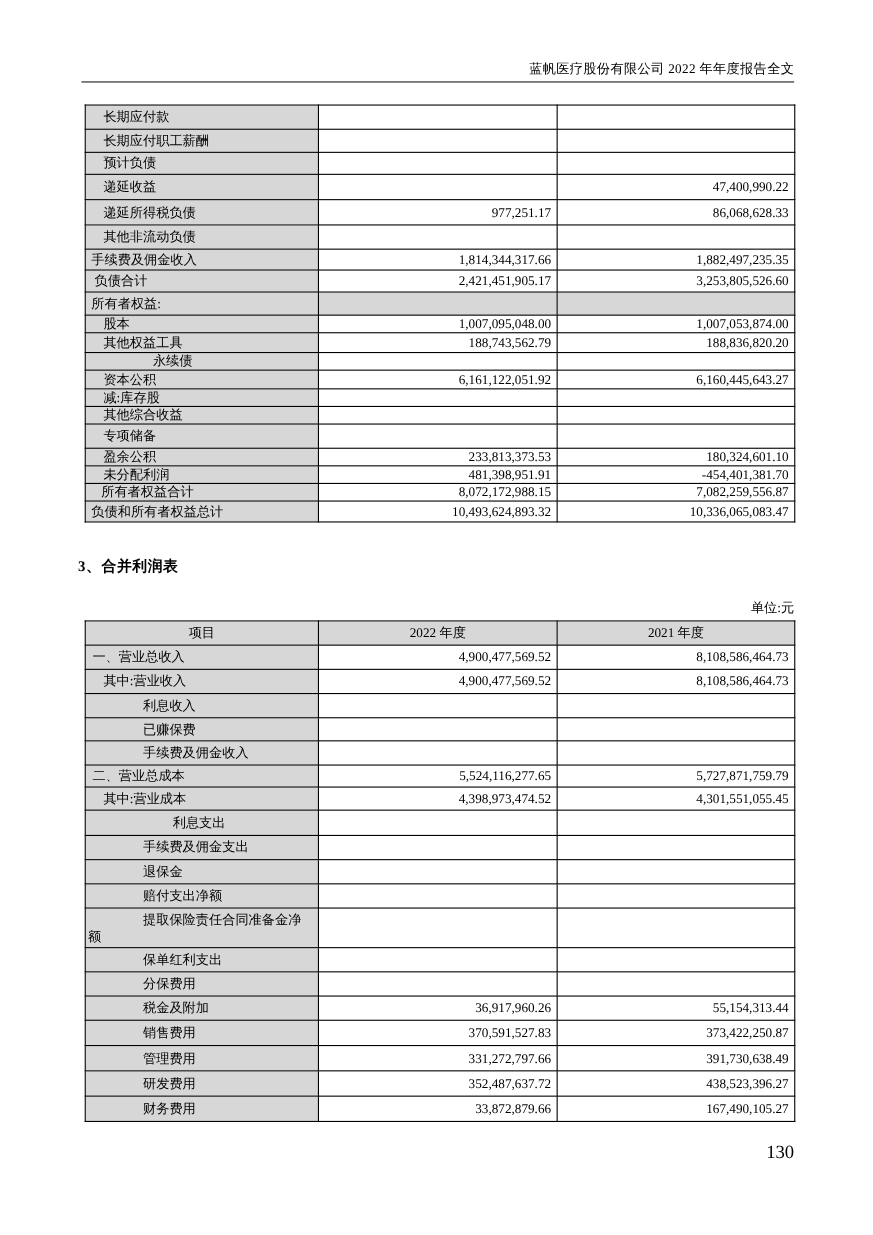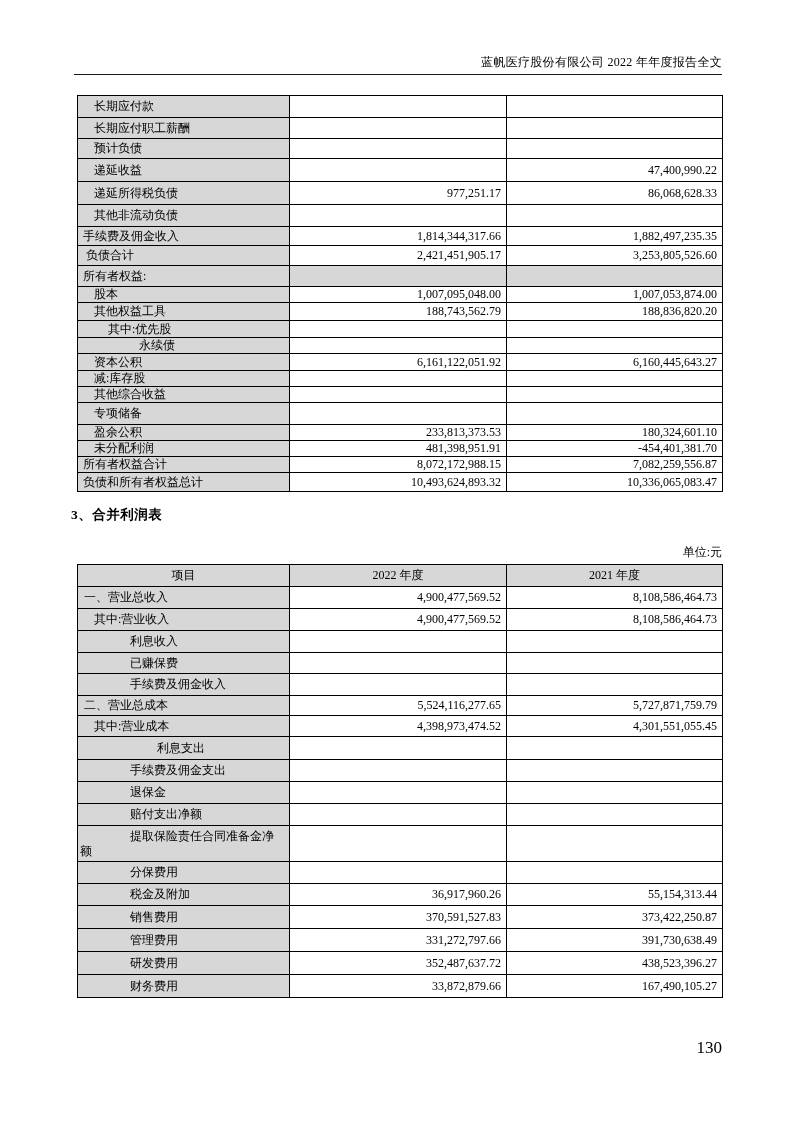--- a/index.html
+++ b/index.html
@@ -91,25 +91,20 @@
         <tr style="height: 16px;">
           <td class="lbl"><span style="margin-left: 14px;">股本</span></td>
           <td class="val">1,007,095,048.00</td>
           <td class="val">1,007,053,874.00</td>
         </tr>
         <tr style="height: 18px;">
           <td class="lbl"><span style="margin-left: 14px;">其他权益工具</span></td>
           <td class="val">188,743,562.79</td>
           <td class="val">188,836,820.20</td>
         </tr>
-        <tr style="height: 17px;">
-          <td class="lbl"><span style="margin-left: 28px;">其中:优先股</span></td>
-          <td class="val"></td>
-          <td class="val"></td>
-        </tr>
         <tr style="height: 14px;">
           <td class="lbl"><span style="margin-left: 59px;">永续债</span></td>
           <td class="val"></td>
           <td class="val"></td>
         </tr>
         <tr style="height: 17px;">
           <td class="lbl"><span style="margin-left: 14px;">资本公积</span></td>
           <td class="val">6,161,122,051.92</td>
           <td class="val">6,160,445,643.27</td>
         </tr>
@@ -132,21 +127,21 @@
           <td class="lbl"><span style="margin-left: 14px;">盈余公积</span></td>
           <td class="val">233,813,373.53</td>
           <td class="val">180,324,601.10</td>
         </tr>
         <tr style="height: 16px;">
           <td class="lbl"><span style="margin-left: 14px;">未分配利润</span></td>
           <td class="val">481,398,951.91</td>
           <td class="val">-454,401,381.70</td>
         </tr>
         <tr style="height: 16px;">
-          <td class="lbl"><span style="margin-left: 3px;">所有者权益合计</span></td>
+          <td class="lbl"><span style="margin-left: 12px;">所有者权益合计</span></td>
           <td class="val">8,072,172,988.15</td>
           <td class="val">7,082,259,556.87</td>
         </tr>
         <tr style="height: 19px;">
           <td class="lbl"><span style="margin-left: 3px;">负债和所有者权益总计</span></td>
           <td class="val">10,493,624,893.32</td>
           <td class="val">10,336,065,083.47</td>
         </tr>
       </tbody>
   </table>
@@ -223,20 +218,25 @@
           <td class="lbl"><span style="margin-left: 50px; margin-top: 14px;">赔付支出净额</span></td>
           <td class="val"></td>
           <td class="val"></td>
         </tr>
         <tr style="height: 36px;">
           <td class="lbl"><span style="margin-left: 50px;">提取保险责任合同准备金净</span><br><span>额</span></td>
           <td class="val"></td>
           <td class="val"></td>
         </tr>
         <tr style="height: 22px;">
+          <td class="lbl"><span style="margin-left: 50px;">保单红利支出</span></td>
+          <td class="val"></td>
+          <td class="val"></td>
+        </tr>
+        <tr style="height: 22px;">
           <td class="lbl"><span style="margin-left: 50px; font-family: Liberation Serif, serif;">分保费用</span></td>
           <td class="val"></td>
           <td class="val"></td>
         </tr>
         <tr style="height: 22px;">
           <td class="lbl"><span style="margin-left: 50px;">税金及附加</span></td>
           <td class="val">36,917,960.26</td>
           <td class="val">55,154,313.44</td>
         </tr>
         <tr style="height: 23px;">

